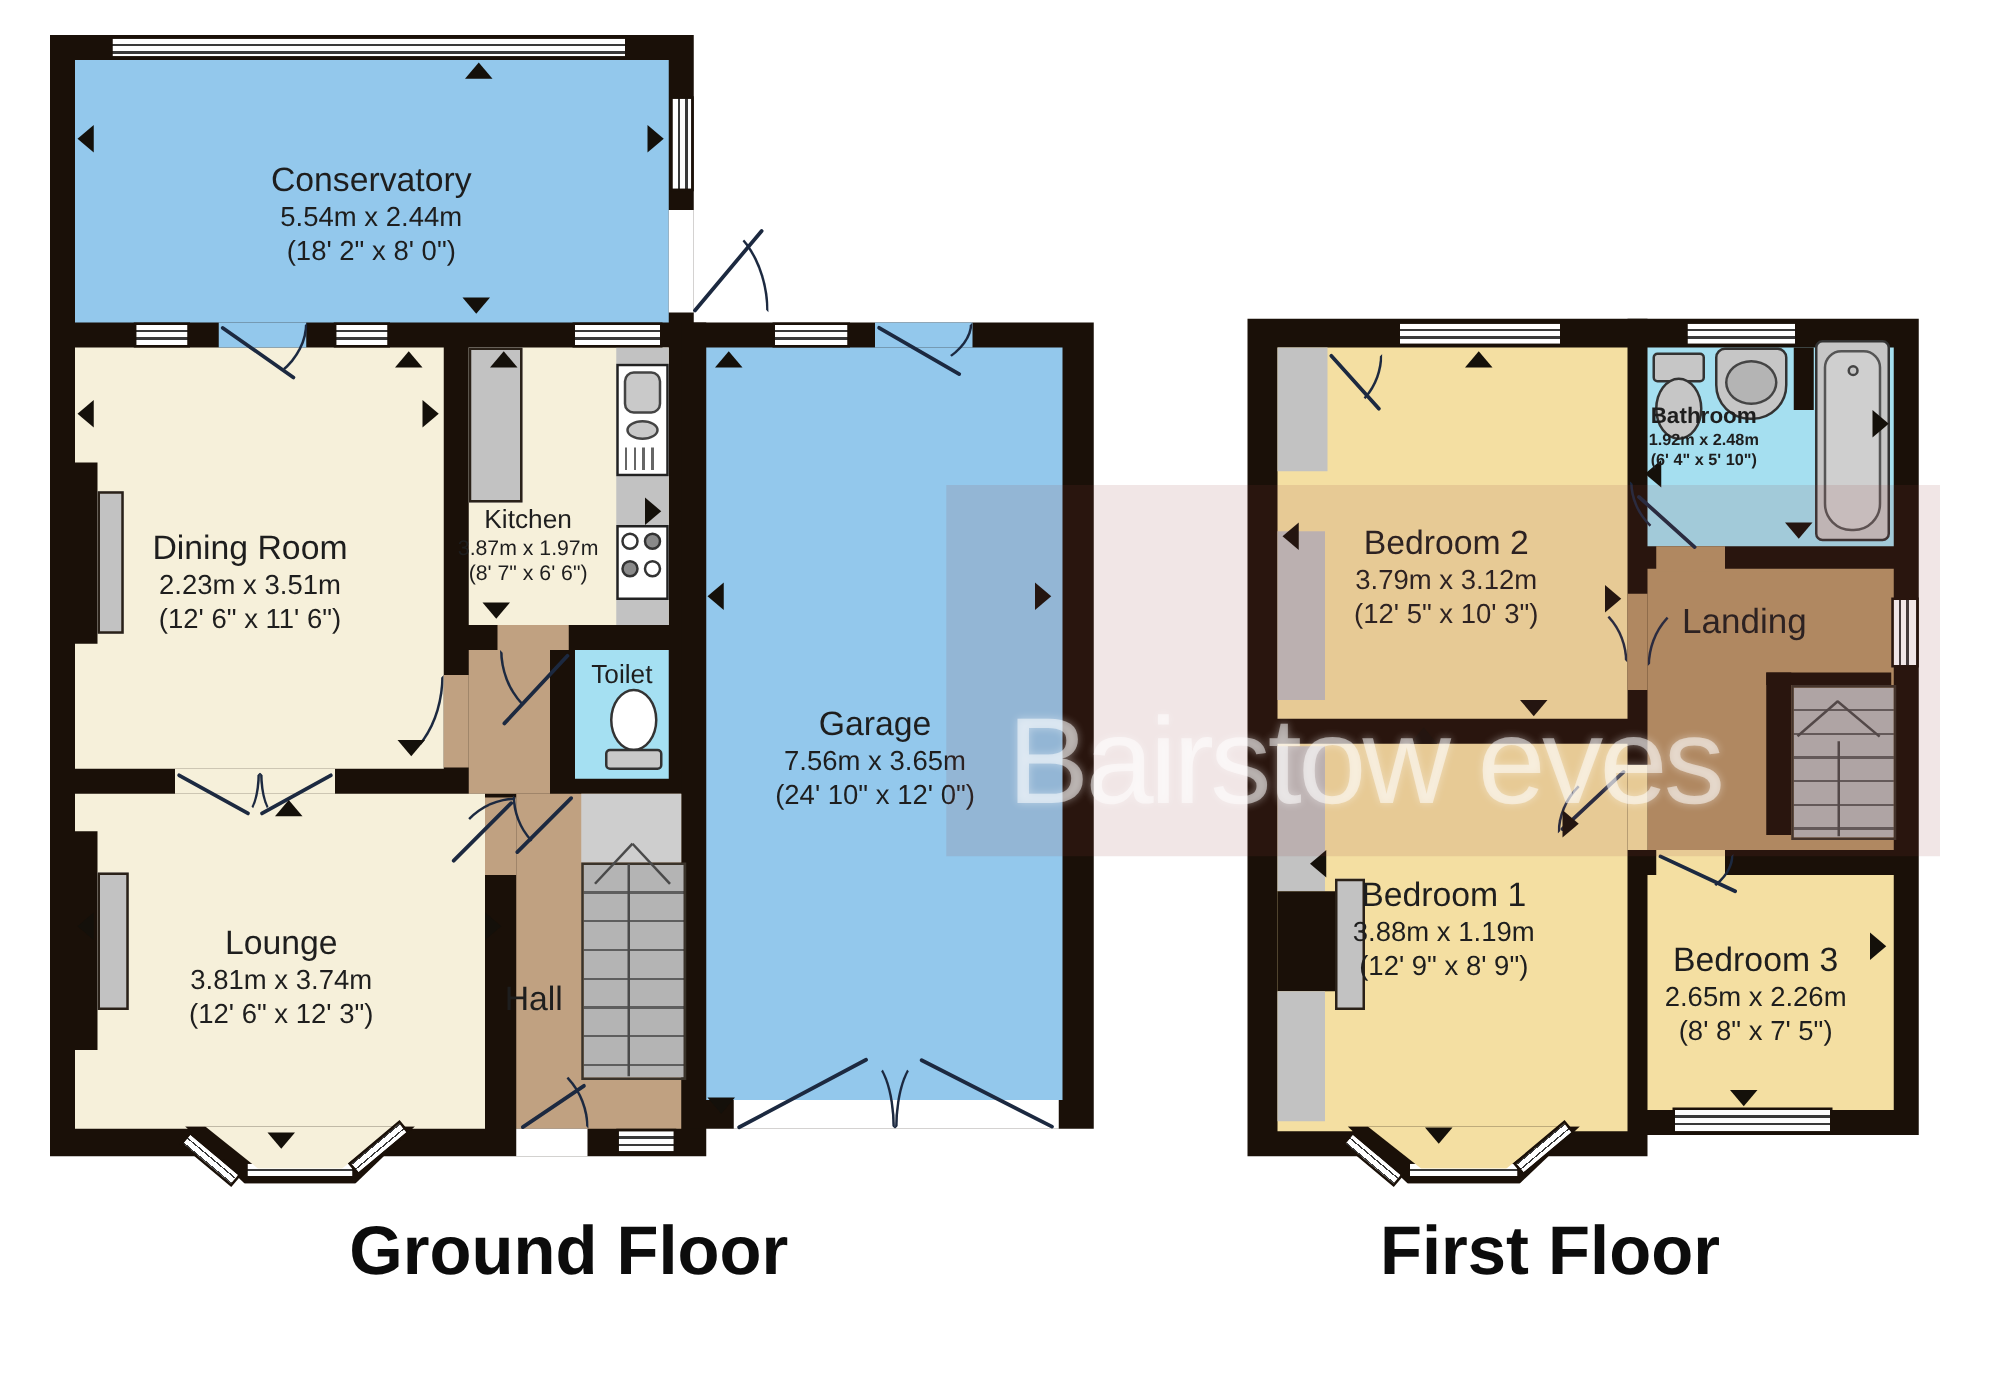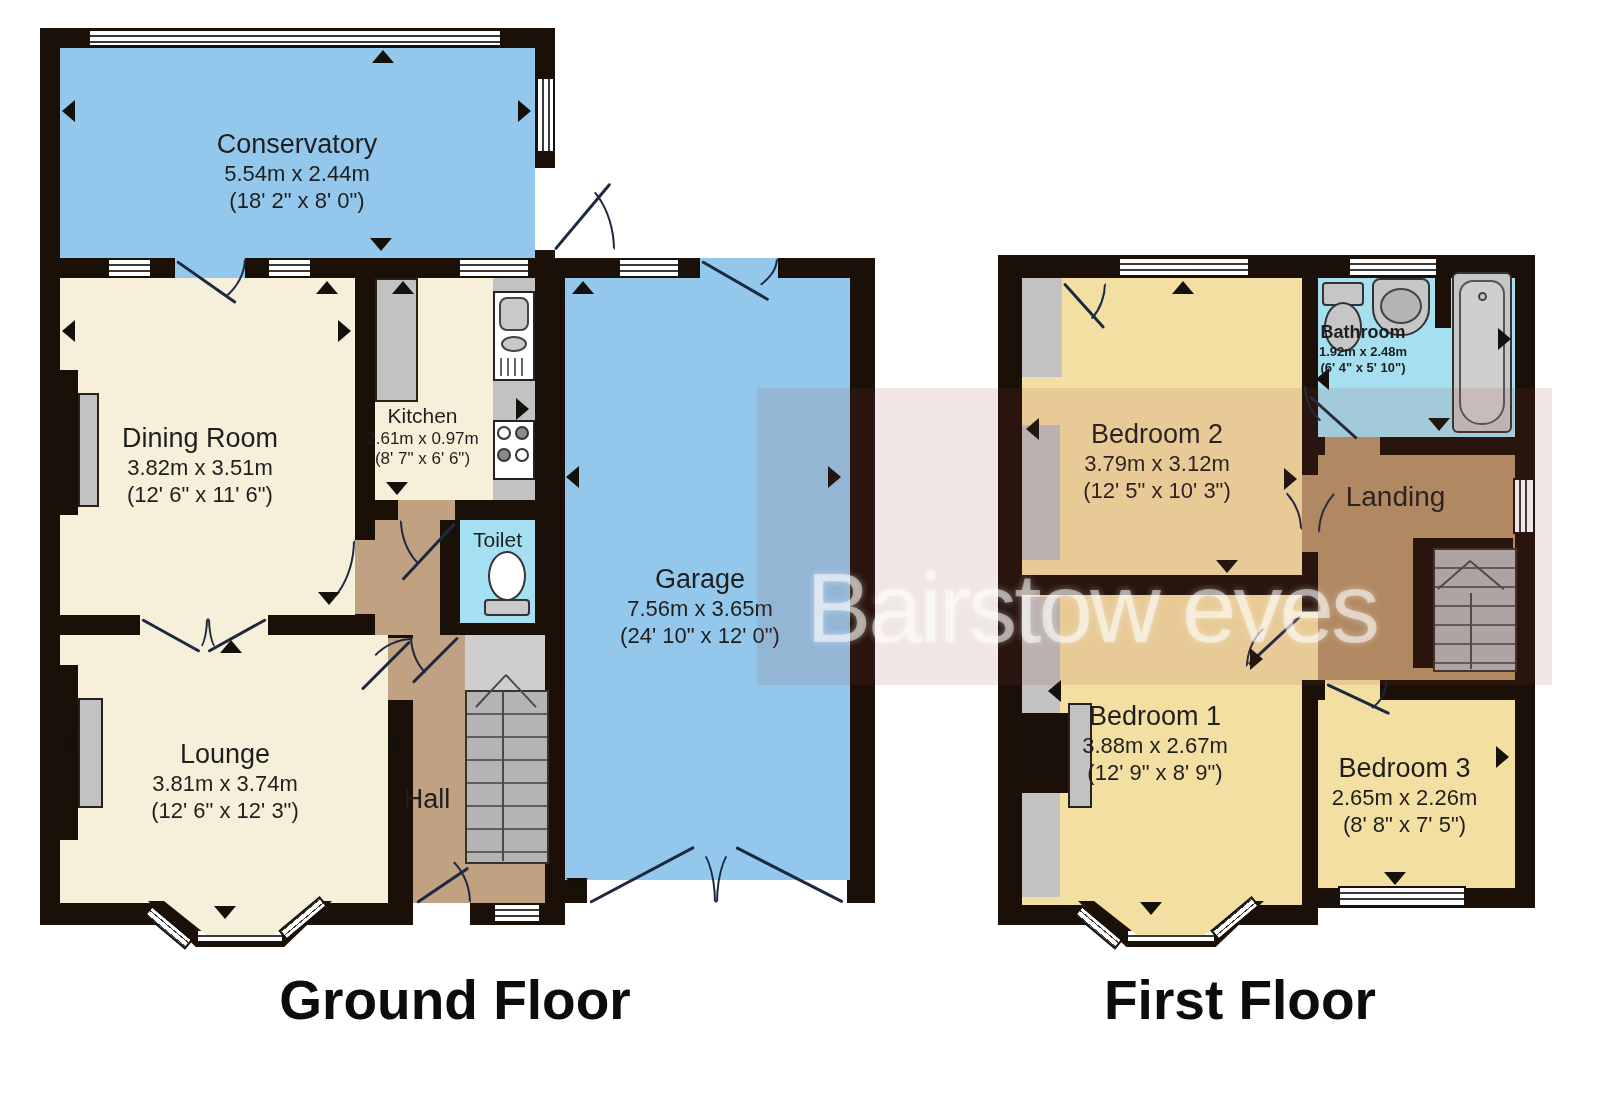--- a/index.html
+++ b/index.html
@@ -155,26 +155,26 @@
   <div class="tri tri-r" style="left:388px;top:730px"></div>
   <div class="tri tri-d" style="left:214px;top:906px"></div>
 
   <div class="lbl" style="left:97px;top:128px;width:400px">
     <div class="nm">Conservatory</div>
     <div class="dm">5.54m x 2.44m</div>
     <div class="dm">(18' 2" x 8' 0")</div>
   </div>
   <div class="lbl" style="left:55px;top:422px;width:290px">
     <div class="nm">Dining Room</div>
-    <div class="dm">3.82m x 3.51m</div>
+    <div class="dm">2.23m x 3.51m</div>
     <div class="dm">(12' 6" x 11' 6")</div>
   </div>
   <div class="lbl sm" style="left:355px;top:403px;width:135px">
     <div class="nm">Kitchen</div>
-    <div class="dm">2.61m x 0.97m</div>
+    <div class="dm">3.87m x 1.97m</div>
     <div class="dm">(8' 7" x 6' 6")</div>
   </div>
   <div class="lbl sm" style="left:455px;top:527px;width:85px">
     <div class="nm">Toilet</div>
   </div>
   <div class="lbl" style="left:550px;top:563px;width:300px">
     <div class="nm">Garage</div>
     <div class="dm">7.56m x 3.65m</div>
     <div class="dm">(24' 10" x 12' 0")</div>
   </div>
@@ -268,21 +268,21 @@
   <div class="lbl xs" style="left:1288px;top:322px;width:150px">
     <div class="nm">Bathroom</div>
     <div class="dm">1.92m x 2.48m</div>
     <div class="dm">(6' 4" x 5' 10")</div>
   </div>
   <div class="lbl" style="left:1318px;top:480px;width:155px">
     <div class="nm" style="font-size:28px">Landing</div>
   </div>
   <div class="lbl" style="left:1010px;top:700px;width:290px">
     <div class="nm">Bedroom 1</div>
-    <div class="dm">3.88m x 2.67m</div>
+    <div class="dm">3.88m x 1.19m</div>
     <div class="dm">(12' 9" x 8' 9")</div>
   </div>
   <div class="lbl" style="left:1262px;top:752px;width:285px">
     <div class="nm">Bedroom 3</div>
     <div class="dm">2.65m x 2.26m</div>
     <div class="dm">(8' 8" x 7' 5")</div>
   </div>
 
   <div id="wm-rect"></div>
   <div id="wm-text">Bairstow eves</div>

